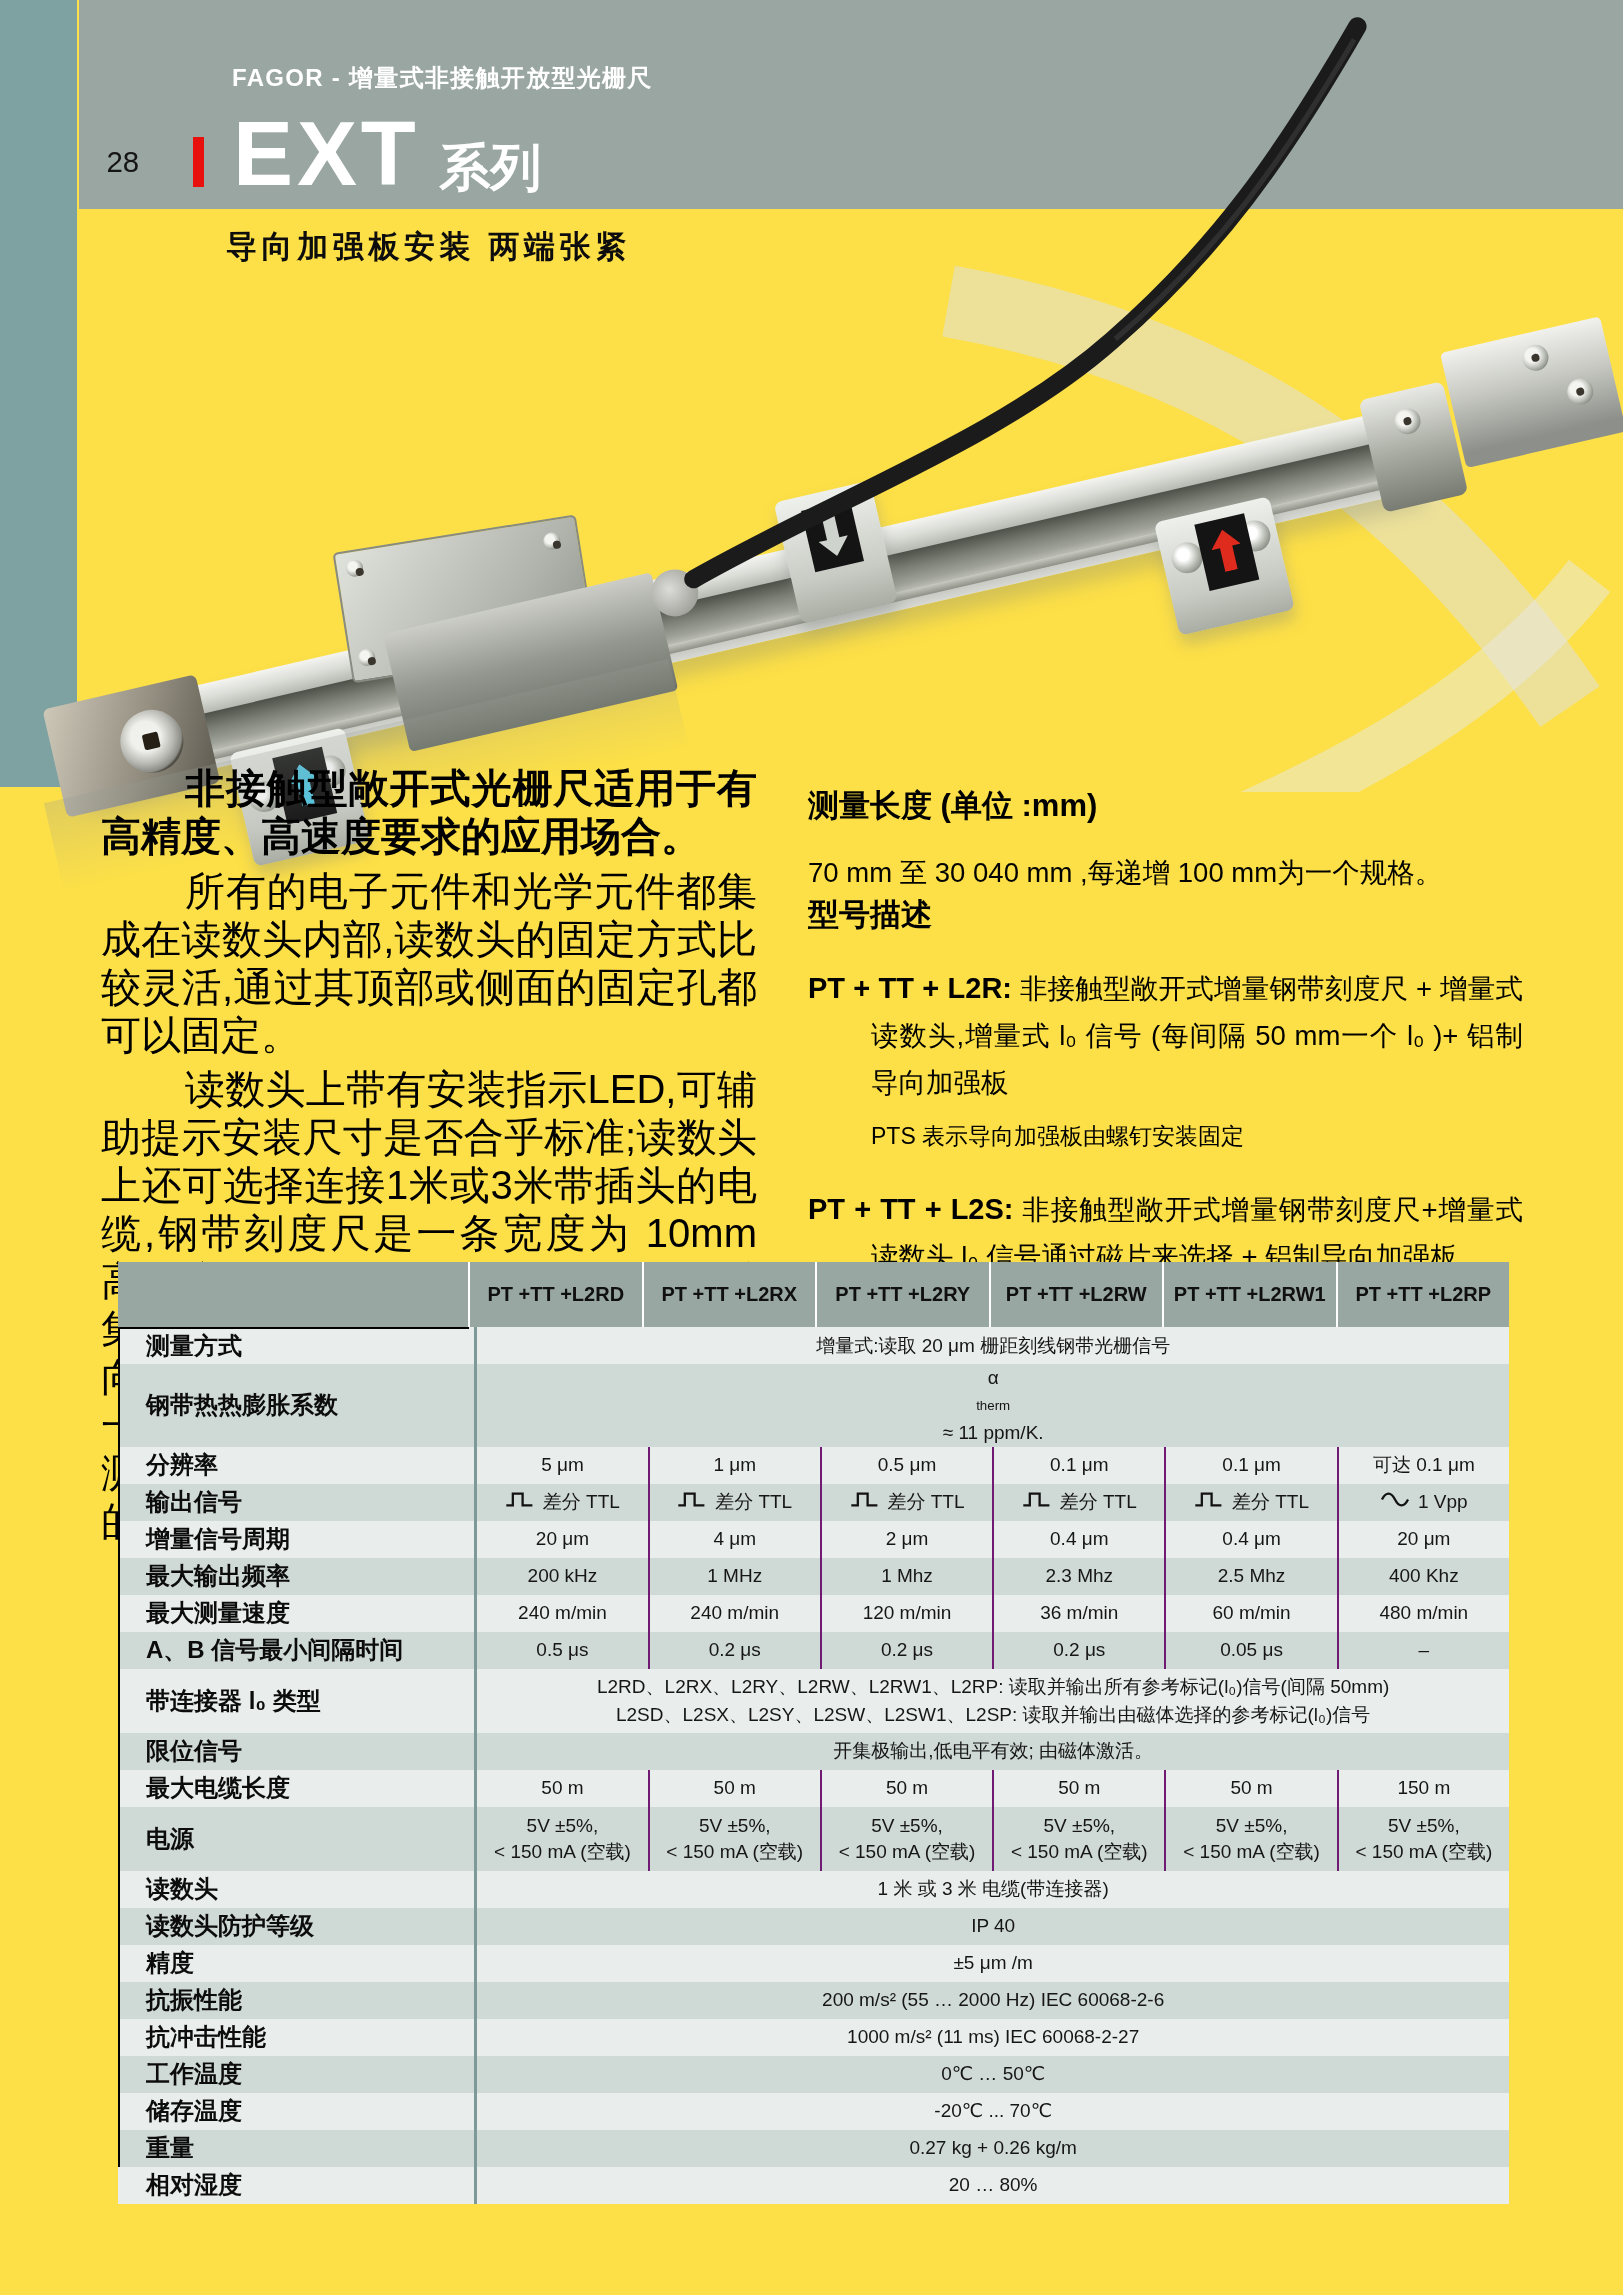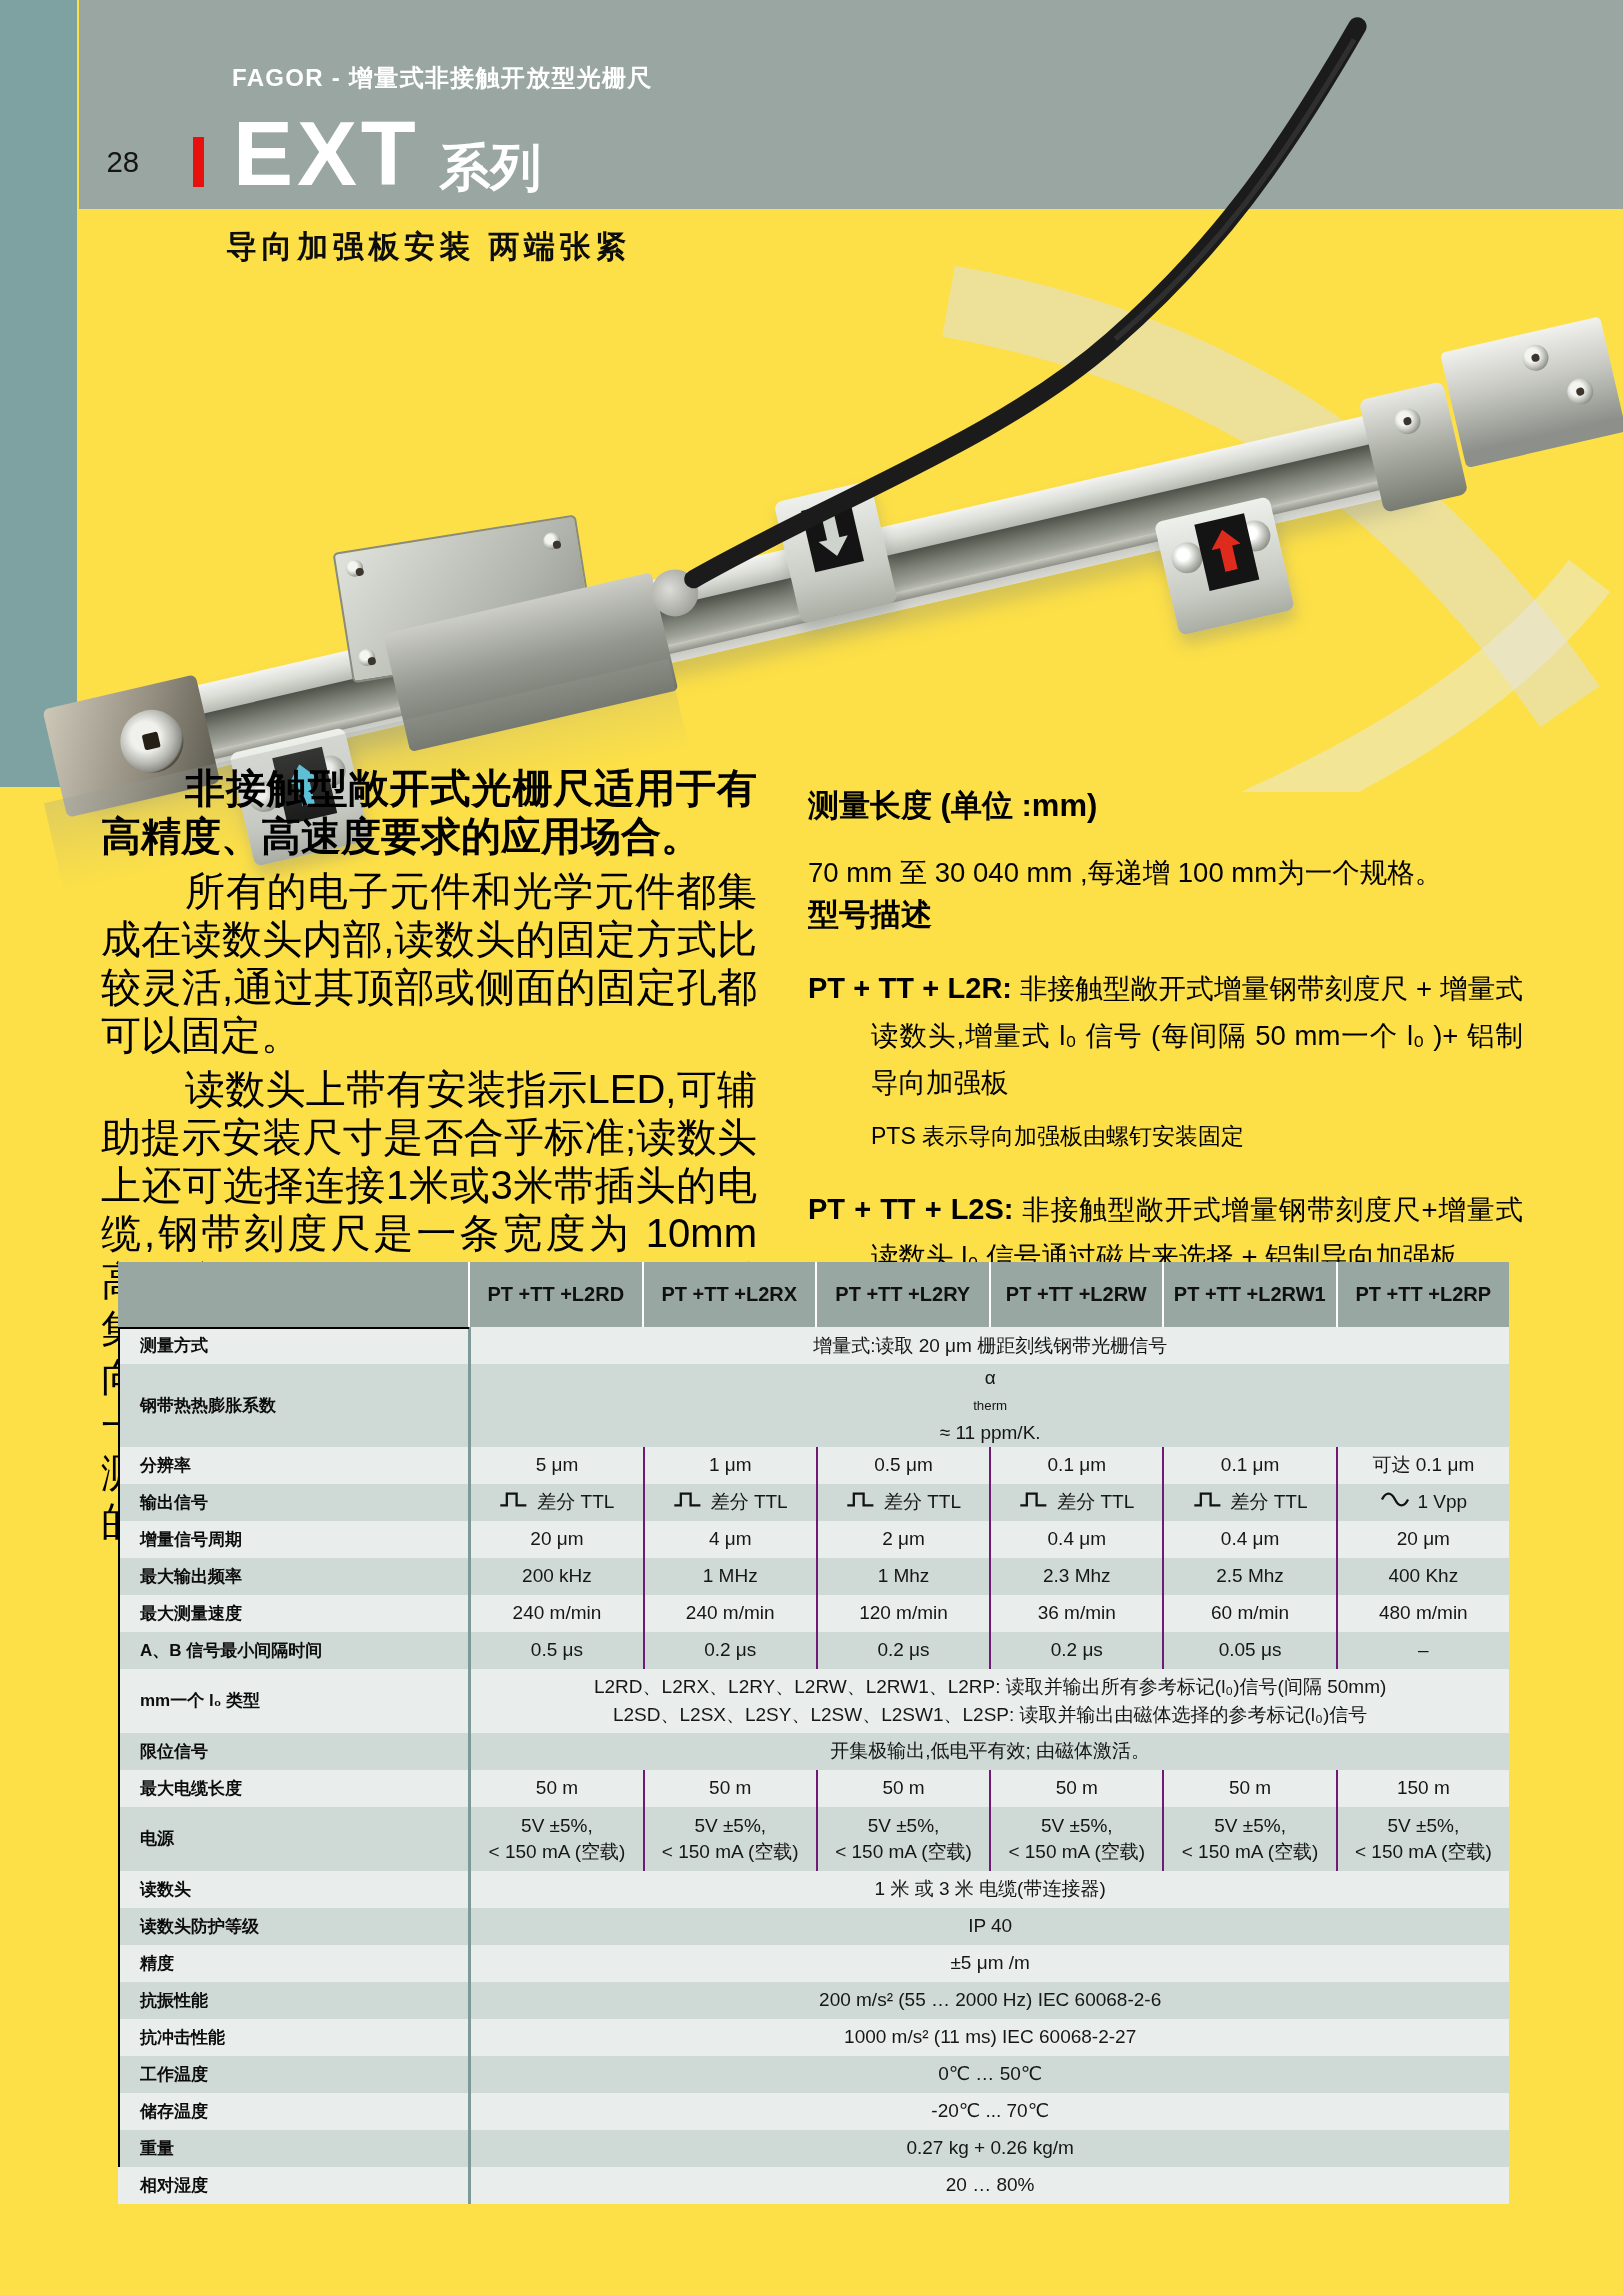--- a/index.html
+++ b/index.html
@@ -81,22 +81,22 @@
   .t-header .h-label{width:350px;}
   .t-header .h-cell{flex:1;border-left:2.6px solid #ffffff;display:flex;align-items:center;justify-content:center;
     font-size:20px;font-weight:bold;color:#101010;}
   .t-body{position:relative;}
   .t-body::before{content:"";position:absolute;left:0;top:0;width:351px;height:2px;background:#000;z-index:3;}
   .t-row{display:flex;min-height:37px;border-left:2px solid #000;}
   .t-row.last{border-left:2px solid transparent;}
   .t-row.tall{min-height:64px;}
   .t-row.light{background:#e9eeec;}
   .t-row.dark{background:#cfd9d6;}
-  .t-row .r-label{width:328px;padding-left:20px;display:flex;align-items:center;
-    font-size:17px;font-weight:bold;color:#0c0c0c;}
+  .t-row .r-label{width:328px;padding-left:26px;display:flex;align-items:center;
+    font-size:24px;font-weight:bold;color:#0c0c0c;}
   .t-row .r-sep{width:3.3px;background:#7d9a99;}
   .t-row .r-values{flex:1;display:flex;}
   .t-row .r-cell{flex:1;display:flex;flex-direction:column;align-items:center;justify-content:center;
     font-size:19px;color:#161616;border-left:2px solid #701a75;text-align:center;line-height:26px;}
   .t-row .r-cell:first-child{border-left:none;}
   .t-row .r-span{flex:1;display:flex;flex-direction:column;align-items:center;justify-content:center;
     font-size:19px;color:#161616;text-align:center;line-height:27.5px;}
   .sig-cell{flex-direction:row !important;gap:7.9px;}
   .sig-icon{display:inline-block;}
   sub{font-size:70%;}
@@ -317,21 +317,21 @@
           <div class="r-values">
             <div class="r-cell">0.5 μs</div>
             <div class="r-cell">0.2 μs</div>
             <div class="r-cell">0.2 μs</div>
             <div class="r-cell">0.2 μs</div>
             <div class="r-cell">0.05 μs</div>
             <div class="r-cell">–</div>
           </div>
         </div>
         <div class="t-row light tall">
-          <div class="r-label">mm一个 l₀ 类型</div>
+          <div class="r-label">带连接器 l₀ 类型</div>
           <div class="r-sep"></div>
           <div class="r-values">
             <div class="r-span">
               <div>L2RD、L2RX、L2RY、L2RW、L2RW1、L2RP:  读取并输出所有参考标记(l₀)信号(间隔 50mm)</div>
               <div>L2SD、L2SX、L2SY、L2SW、L2SW1、L2SP:  读取并输出由磁体选择的参考标记(l₀)信号</div>
             </div>
           </div>
         </div>
         <div class="t-row dark">
           <div class="r-label">限位信号</div>

